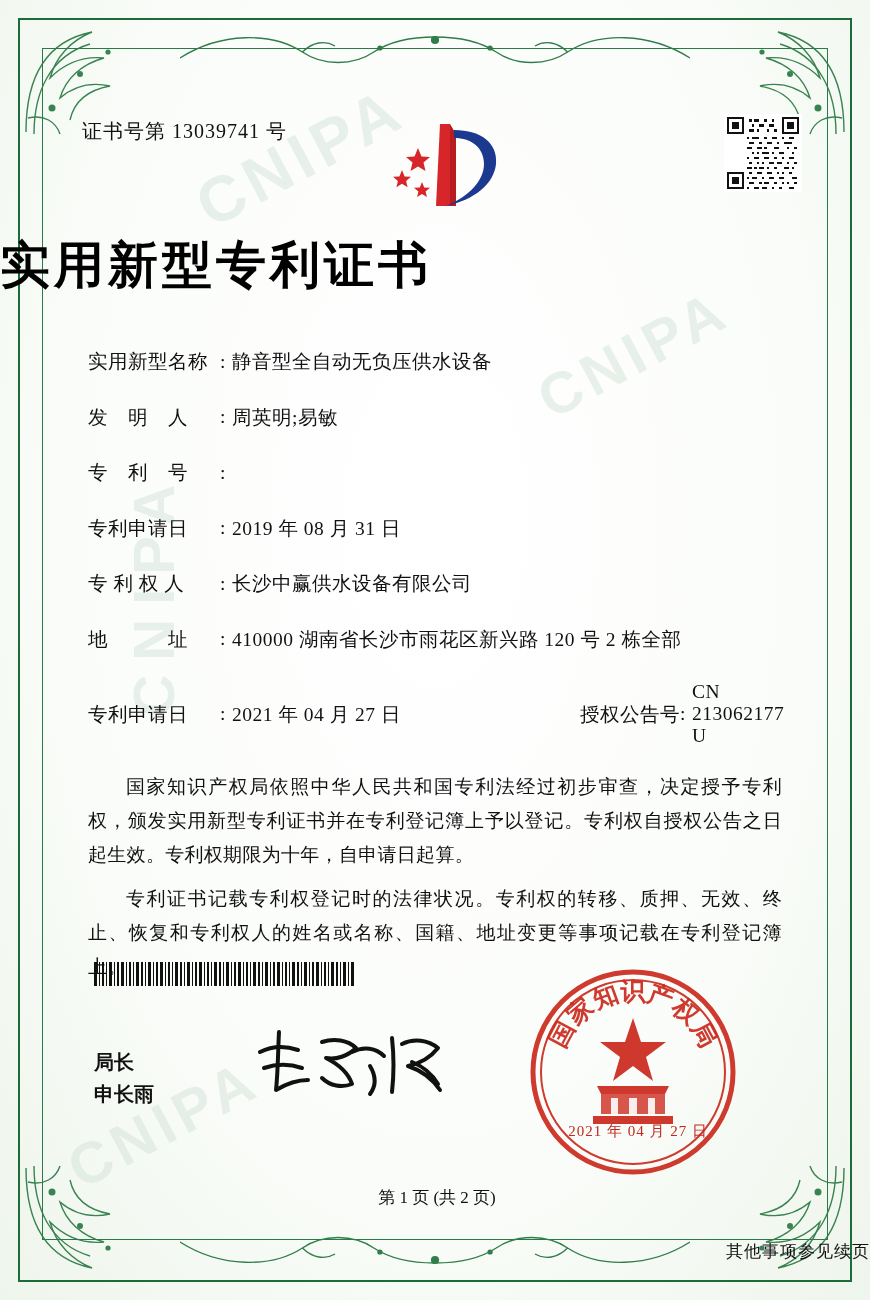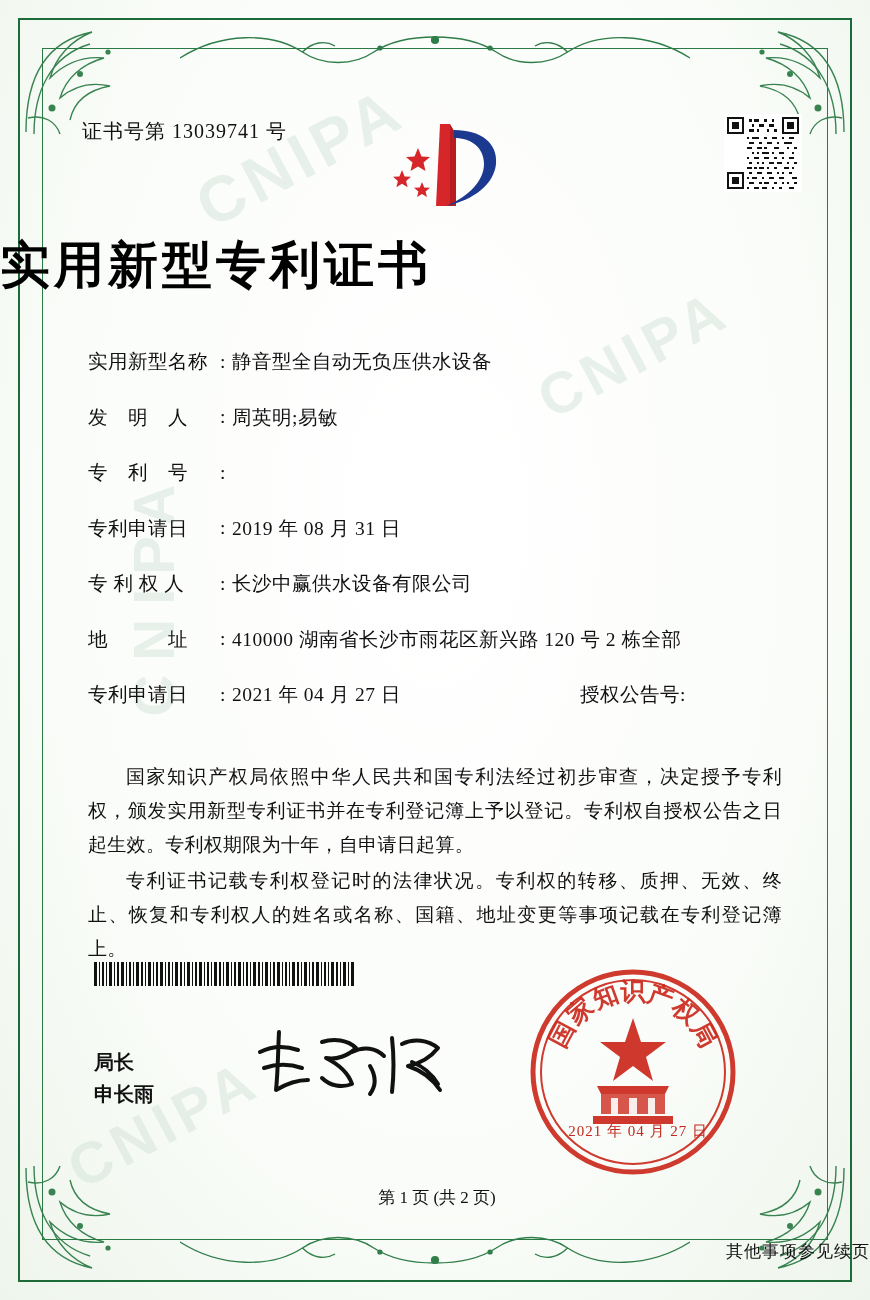--- a/index.html
+++ b/index.html
@@ -98,21 +98,21 @@
   .fval{flex:1;}
   .frow.split .fval{flex:none;width:330px;}
   .frow.split .flabel2{width:auto;flex:none;padding-left:18px;}
 
   
   .paras{
     position:absolute;left:88px;right:88px;top:760px;
     font-size:19px;line-height:34px;color:#111;text-align:justify;
     letter-spacing:.3px;
   }
-  .paras p{margin:0 0 2px 0;text-indent:2em;}
+  .paras p{margin:10px 0 2px 0;text-indent:2em;}
 
   
   .barcode{
     position:absolute;left:94px;top:962px;width:262px;height:24px;
   }
   .barcode svg{width:100%;height:100%;display:block;}
 
   
   .sig-label{
     position:absolute;left:94px;top:1046px;
@@ -374,20 +374,21 @@
       <span class="fcolon">:</span>
       <span class="fval">410000  湖南省长沙市雨花区新兴路 120 号 2 栋全部</span>
     </div>
 
     <div class="frow split">
       <span class="flabel">专利申请日</span>
       <span class="fcolon">:</span>
       <span class="fval">2021 年 04 月 27 日</span>
       <span class="flabel2">授权公告号</span>
       <span class="fcolon">:</span>
+      <span>CN 213062177 U</span>
     </div>
 
   </div>
 
   <div class="paras">
     <p>国家知识产权局依照中华人民共和国专利法经过初步审查，决定授予专利权，颁发实用新型专利证书并在专利登记簿上予以登记。专利权自授权公告之日起生效。专利权期限为十年，自申请日起算。</p>
     <p>专利证书记载专利权登记时的法律状况。专利权的转移、质押、无效、终止、恢复和专利权人的姓名或名称、国籍、地址变更等事项记载在专利登记簿上。</p>
   </div>
 
   <div class="barcode">

